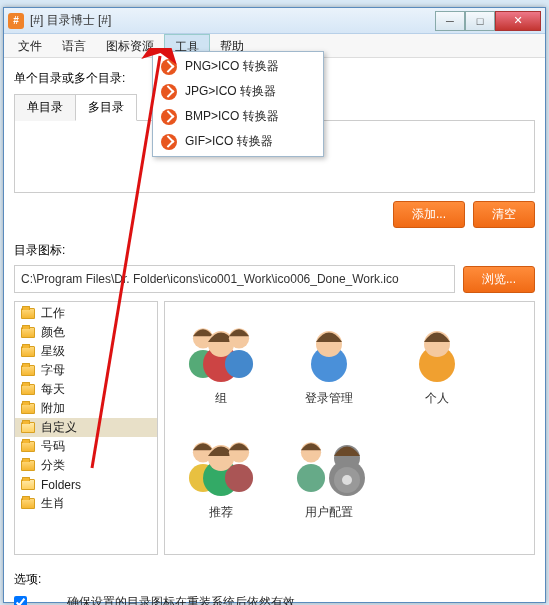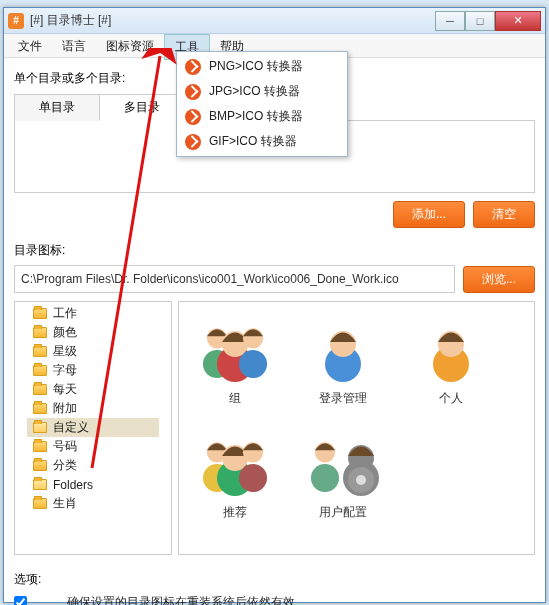--- a/index.html
+++ b/index.html
@@ -10,42 +10,42 @@
 .titlebar .title { flex: 1; color: #333; }
 .win-btns { display: flex; gap: 0; }
 .win-btn { width: 30px; height: 20px; border: 1px solid #8aa; background: linear-gradient(#f5f9fc,#d8e6f0); display: flex; align-items: center; justify-content: center; font-size: 11px; color: #444; cursor: pointer; }
 .win-btn.close { background: linear-gradient(#e78,#c33531); color: #fff; border-color: #a33; width: 46px; }
 .menubar { height: 24px; background: #f7f7f7; border-bottom: 1px solid #ddd; display: flex; align-items: stretch; padding: 0 4px; }
 .menu-item { padding: 12px 10px; display: flex; align-items: center; cursor: pointer; color: #222; }
 .menu-item.active { background: #cfe3f3; border: 1px solid #9cc; }
 .content { padding: 8px 10px; }
 .section-label { margin: 4px 0 6px 0; color: #000; }
 .tabs { display: flex; border-bottom: 1px solid #ccc; }
-.tab { padding: 4px 24px; border: 1px solid #ccc; border-bottom: none; background: #f5f5f5; margin-right: -1px; cursor: pointer; position: relative; top: 1px; }
+.tab { padding: 4px 12px; border: 1px solid #ccc; border-bottom: none; background: #f5f5f5; margin-right: -1px; cursor: pointer; position: relative; top: 1px; }
 .tab.active { background: #fff; border-bottom: 1px solid #fff; }
 .list-panel { border: 1px solid #ccc; border-top: none; height: 72px; background: #fff; }
 .btn-row { display: flex; justify-content: flex-end; gap: 8px; margin: 8px 0 14px 0; }
 .btn { padding: 4px 18px; background: linear-gradient(#ff8c3a,#f06a15); color: #fff; border: 1px solid #d15a10; border-radius: 3px; cursor: pointer; font-size: 12px; }
 .path-row { display: flex; gap: 8px; margin-bottom: 8px; align-items: center; }
 .path-input { flex: 1; border: 1px solid #ccc; padding: 3px 6px; background: #fff; color: #333; height: 28px; }
 .main-split { display: flex; gap: 6px; height: 254px; }
-.tree { width: 158px; border: 1px solid #ccc; background: #fff; overflow-y: auto; padding: 2px 12px; }
+.tree { width: 144px; border: 1px solid #ccc; background: #fff; overflow-y: auto; padding: 2px 0; }
 .tree-item { display: flex; align-items: center; padding: 1px 6px; cursor: pointer; color: #222; height: 19px; }
 .tree-item.selected { background: #e8e0c8; }
 .folder-icon { width: 14px; height: 11px; background: linear-gradient(#ffd87a,#f5b732); border: 1px solid #d9a020; border-radius: 1px 1px 0 0; margin-right: 6px; position: relative; }
 .folder-icon::before { content: ''; position: absolute; top: -3px; left: 0; width: 6px; height: 3px; background: #f5b732; border: 1px solid #d9a020; border-bottom: none; border-radius: 1px 1px 0 0; }
 .folder-icon.open { background: linear-gradient(#ffe9a8,#ffd060); }
 .icon-grid { flex: 1; border: 1px solid #ccc; background: #fff; padding: 10px 6px; display: flex; flex-wrap: wrap; align-content: flex-start; gap: 4px 8px; overflow-y: auto; }
 .grid-item { width: 100px; height: 110px; display: flex; flex-direction: column; align-items: center; justify-content: flex-start; cursor: pointer; }
 .grid-icon { width: 72px; height: 72px; margin-bottom: 6px; }
 .grid-label { color: #333; text-align: center; }
 .options { margin-top: 16px; }
 .checkbox-row { display: flex; align-items: center; margin: 3px 0; color: #222; gap: 36px; }
 .checkbox-row input { margin-right: 4px; }
-.dropdown { position: absolute; left: 176px; top: 51px; width: 172px; background: #fff; border: 1px solid #a0b8cc; box-shadow: 2px 2px 5px rgba(0,0,0,0.25); z-index: 100; padding: 2px; }
+.dropdown { position: absolute; left: 152px; top: 51px; width: 172px; background: #fff; border: 1px solid #a0b8cc; box-shadow: 2px 2px 5px rgba(0,0,0,0.25); z-index: 100; padding: 2px; }
 .dd-item { display: flex; align-items: center; padding: 4px 6px; cursor: pointer; color: #222; }
 .dd-icon { width: 16px; height: 16px; border-radius: 50%; background: #e8561f; margin-right: 8px; display: flex; align-items: center; justify-content: center; }
 .dd-icon::after { content: ''; width: 7px; height: 7px; border: 2px solid #fff; border-left: none; border-bottom: none; transform: rotate(45deg) translate(-1px,1px); }
 .arrow-svg { position: absolute; left: 82px; top: 48px; z-index: 200; pointer-events: none; }
 </style>
 </head>
 <body>
 
 <div class="window">
 

